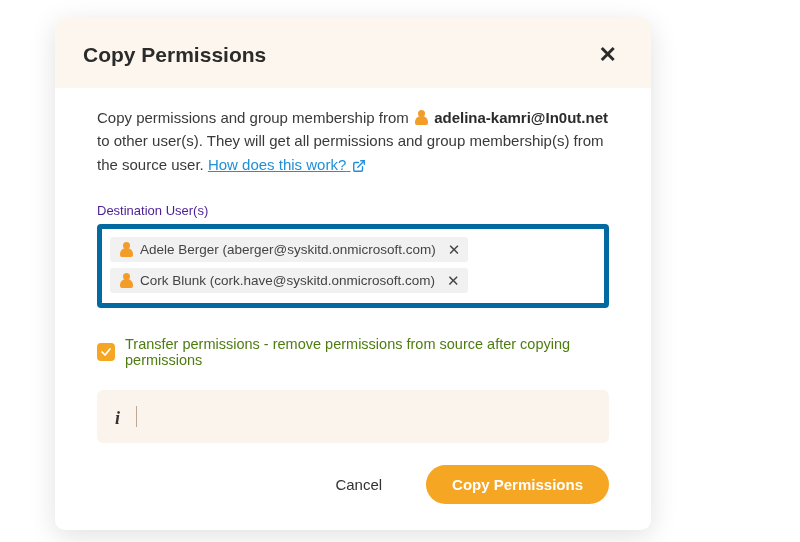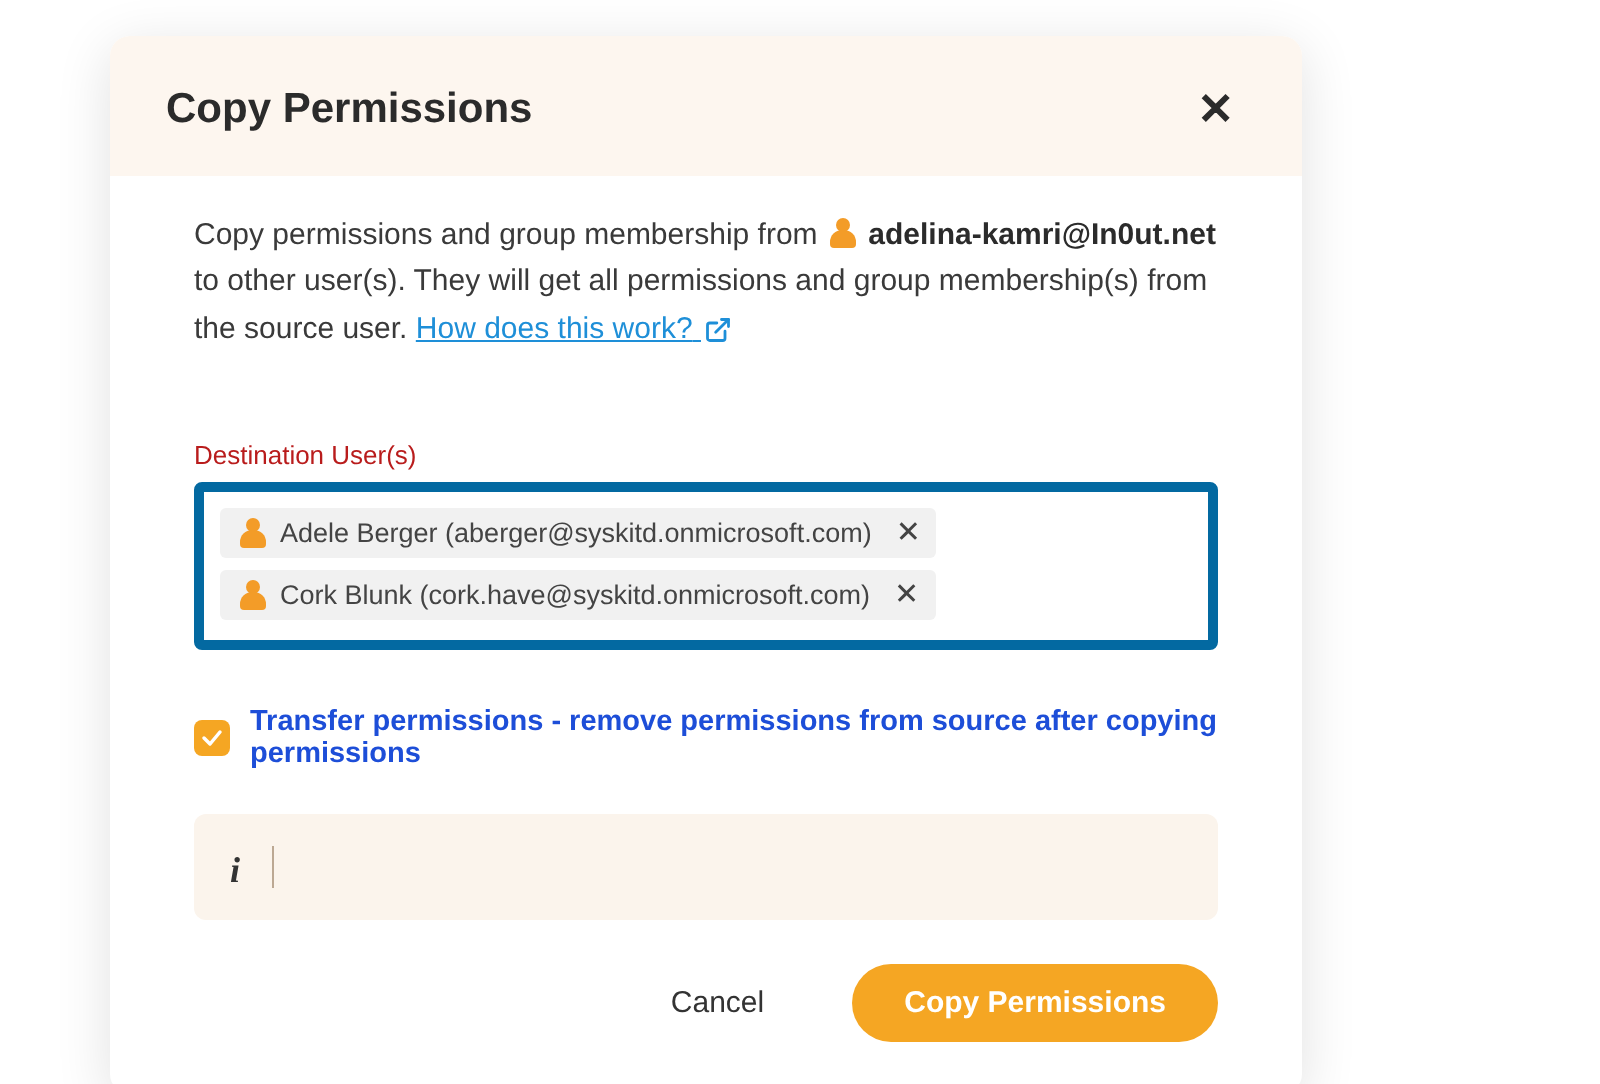--- a/index.html
+++ b/index.html
@@ -38,21 +38,21 @@
     padding: 4px 6px;
     line-height: 1;
   }
   .modal-body {
     padding: 18px 42px 26px 42px;
   }
   .intro {
     font-size: 15px;
     color: #3a3a3a;
     line-height: 1.55;
-    margin-bottom: 44px;
+    margin-bottom: 26px;
   }
   .person-icon {
     display: inline-block;
     width: 13px; height: 15px;
     position: relative;
     vertical-align: -2px;
     margin: 0 2px;
   }
   .person-icon::before {
     content: "";
@@ -80,21 +80,21 @@
     font-weight: 500;
     cursor: pointer;
   }
   .help-link .ext-ic {
     font-size: 14px;
     vertical-align: -1px;
     margin-left: 2px;
   }
   .field-label {
     font-size: 13px;
-    color: #b91c1c;
+    color: #4c1d95;
     margin-bottom: 6px;
   }
   .dest-box {
     border: 5px solid #0369a1;
     border-radius: 4px;
     padding: 8px 8px 4px 8px;
     margin-bottom: 28px;
   }
   .chip {
     display: inline-flex;
@@ -115,22 +115,21 @@
     color: #444;
     cursor: pointer;
     line-height: 1;
   }
   .checkbox-row {
     display: flex;
     align-items: center;
     gap: 10px;
     margin-bottom: 22px;
     font-size: 14.5px;
-    color: #1d4ed8;
-    font-weight: bold;
+    color: #4d7c0f;
   }
   .checkbox {
     width: 18px; height: 18px;
     background: #f5a623;
     border-radius: 4px;
     display: flex;
     align-items: center;
     justify-content: center;
     cursor: pointer;
     flex-shrink: 0;

